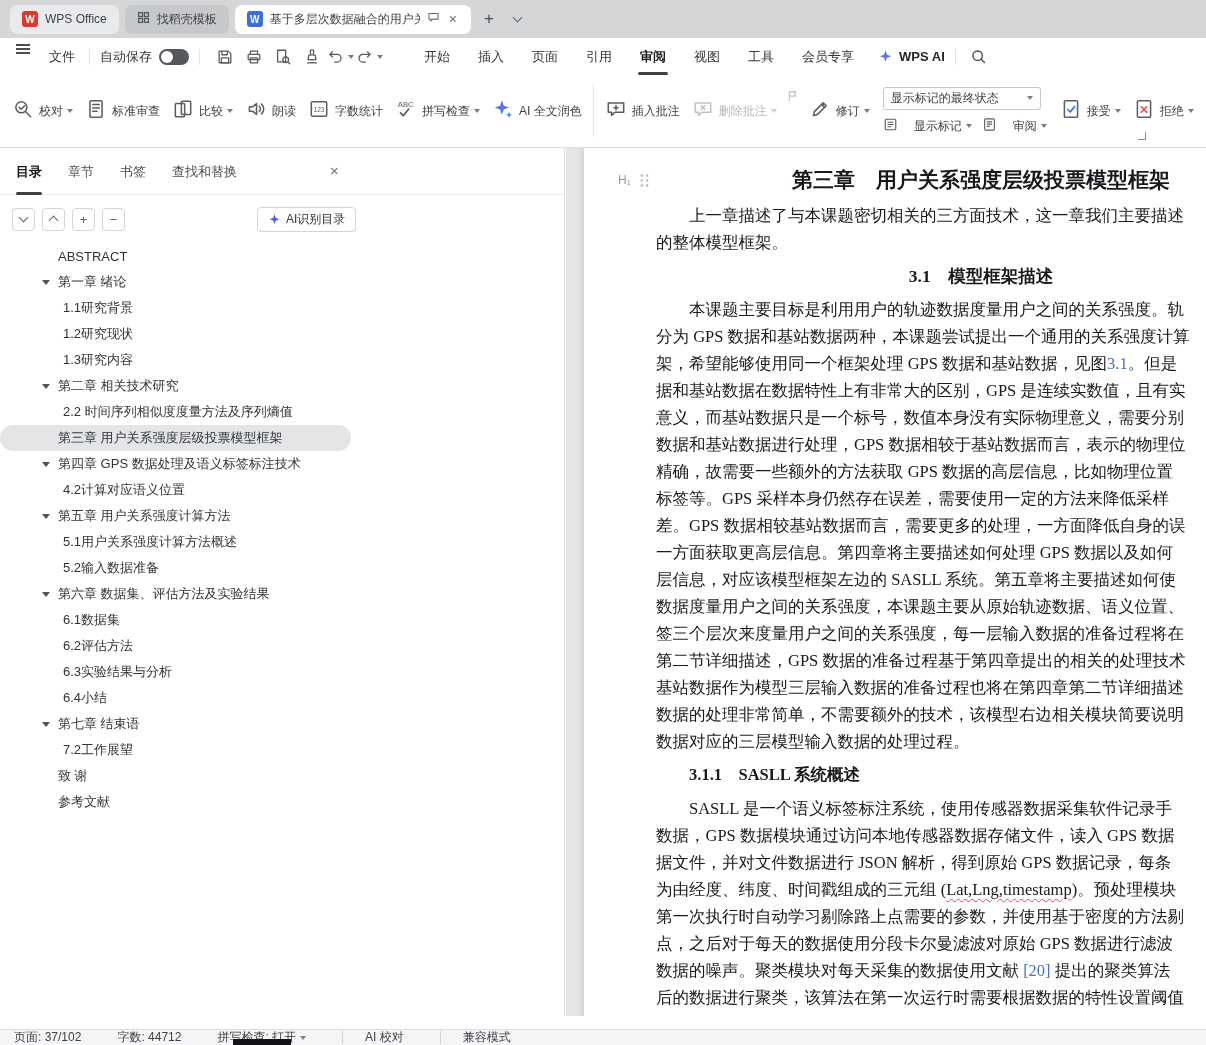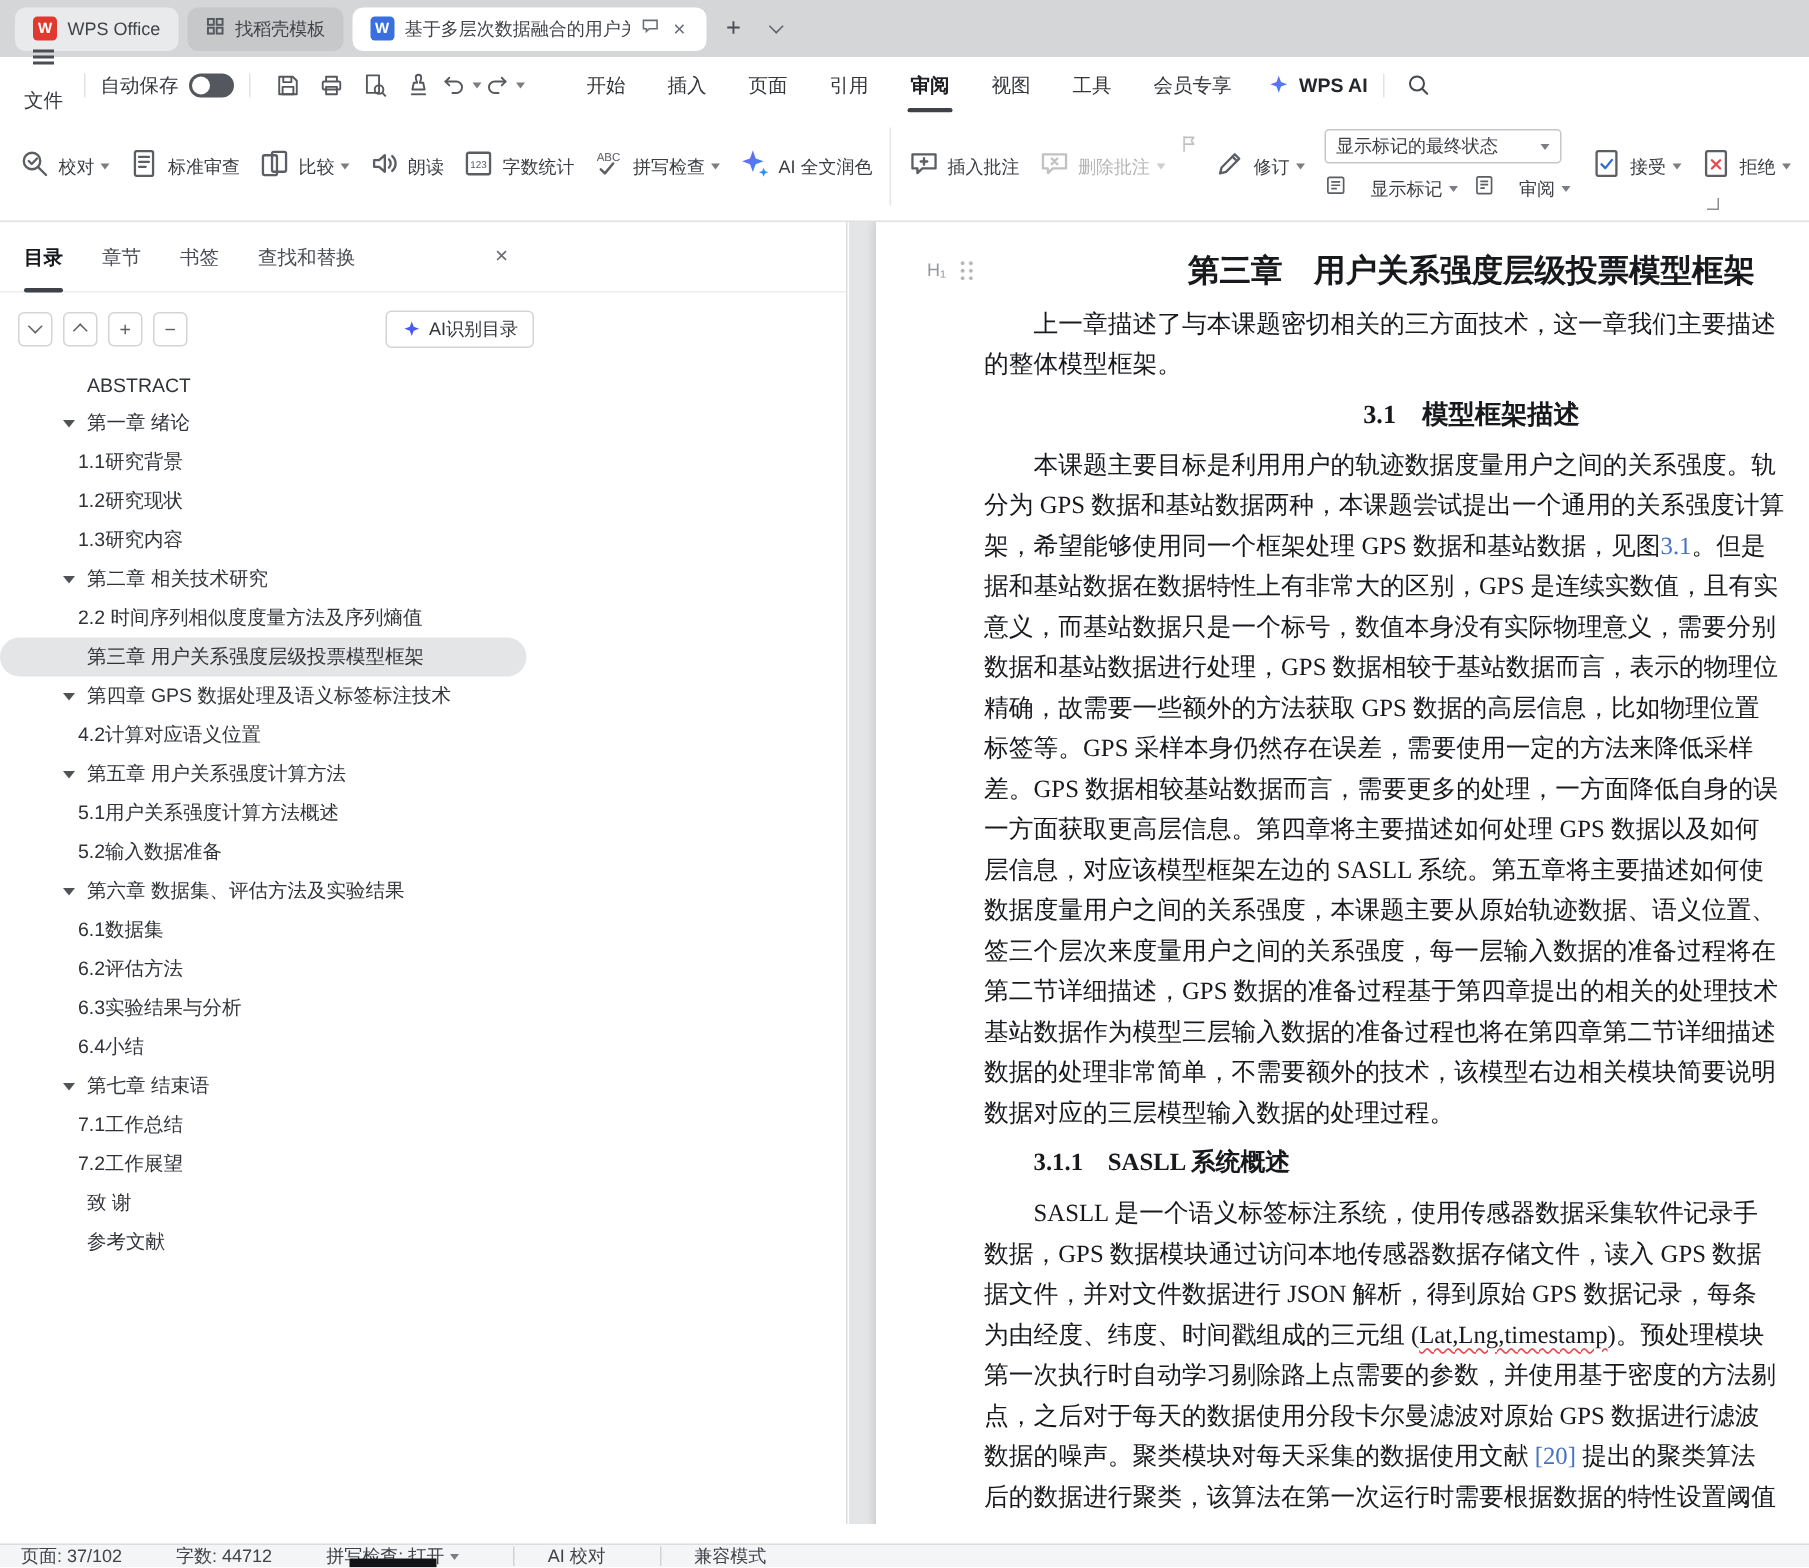--- a/index.html
+++ b/index.html
@@ -23,21 +23,21 @@
   .xbtn { font-size:14px; color:#6a6d72; padding:0 2px; }
   .newtab { width:24px; height:24px; display:grid; place-items:center; font-size:17px; color:#4a4d52; }
   .chev { display:inline-block; width:7px; height:7px; border-right:1.6px solid #5f6368;
           border-bottom:1.6px solid #5f6368; transform:rotate(45deg); margin-top:-3px; }
   .chev.up { transform:rotate(-135deg); margin-top:3px; }
   .tablist { width:22px; height:22px; display:grid; place-items:center; }
 
   
   .menubar { position:absolute; top:38px; left:0; right:0; height:37px; background:#fff;
              display:flex; align-items:center; padding:0 12px; font-size:13px; color:#35383d; }
-  .mb-file { display:flex; align-items:center; gap:19px; padding:0 4px;flex-direction:column; }
+  .mb-file { display:flex; gap:19px; padding:0 4px; }
   .hamb { width:14px; height:2px; background:#4a4d52; box-shadow:0 -4px 0 #4a4d52, 0 4px 0 #4a4d52; }
   .vdiv { width:1px; height:16px; background:#e2e3e5; margin:0 10px; flex:none; }
   .autosave { display:flex; align-items:center; gap:7px; }
   .tog { width:30px; height:16px; border-radius:8px; background:#54575d; position:relative; flex:none; }
   .tog .knob { position:absolute; left:2px; top:2px; width:12px; height:12px; border-radius:50%; background:#fff; }
   .mbtn { width:27px; height:25px; display:grid; place-items:center; border-radius:4px; margin:0 1px; }
   .undogrp { display:flex; align-items:center; margin:0 1px; }
   .caret { width:0; height:0; border-left:3.5px solid transparent; border-right:3.5px solid transparent;
            border-top:4px solid #7a7d82; display:inline-block; margin-left:4px; flex:none; }
   .mtabs { display:flex; margin-left:26px; }
@@ -84,21 +84,21 @@
                         background:#3e4145; border-radius:2px; }
   .side-close { position:absolute; left:330px; top:14px; font-size:15px; color:#6a6d72; }
   .side-ctl { position:relative; height:36px; padding:12px 12px 0 12px; display:flex; align-items:center; }
   .sq { width:23px; height:23px; border:1px solid #d3d4d6; border-radius:4px; display:grid;
         place-items:center; margin-right:7px; color:#5b5e63; font-size:13px; background:#fff; }
   .aibtn { position:absolute; left:257px; top:12px; height:25px; padding:0 10px; border:1px solid #d3d4d6;
            border-radius:4px; display:flex; align-items:center; gap:5px; font-size:12px; color:#33363b; background:#fff; }
   .toc { padding-top:12px; }
   .toc-item { height:26px; display:flex; align-items:center; width:351px; padding-left:42px;
               border-radius:15px; font-size:13px; color:#303338; }
-  .toc-item.lvl2 { padding-left:36px; }
+  .toc-item.lvl2 { padding-left:47px; }
   .toc-item.sel { background:#e4e5e7; }
   .tri { width:0; height:0; border-left:4px solid transparent; border-right:4px solid transparent;
          border-top:5px solid #4f5257; margin-right:8px; flex:none; }
   .tri.inv { visibility:hidden; }
   .tlabel { white-space:nowrap; overflow:hidden; }
 
   
   .docarea { position:absolute; left:566px; top:148px; right:0; bottom:29px; background:#e4e5e7; overflow:hidden; }
   .page { position:absolute; left:18px; top:0; width:794px; height:1000px; background:#fff;
           box-shadow:0 0 7px rgba(0,0,0,.18); }
@@ -563,24 +563,20 @@
           <span class="tri inv"></span>
           <span class="tlabel">6.3实验结果与分析</span>
         </div>
         <div class="toc-item lvl2">
           <span class="tri inv"></span>
           <span class="tlabel">6.4小结</span>
         </div>
         <div class="toc-item lvl1">
           <span class="tri"></span>
           <span class="tlabel">第七章 结束语</span>
-        </div>
-        <div class="toc-item lvl2">
-          <span class="tri inv"></span>
-          <span class="tlabel">7.1工作总结</span>
         </div>
         <div class="toc-item lvl2">
           <span class="tri inv"></span>
           <span class="tlabel">7.2工作展望</span>
         </div>
         <div class="toc-item lvl1">
           <span class="tri inv"></span>
           <span class="tlabel">致 谢</span>
         </div>
         <div class="toc-item lvl1">

